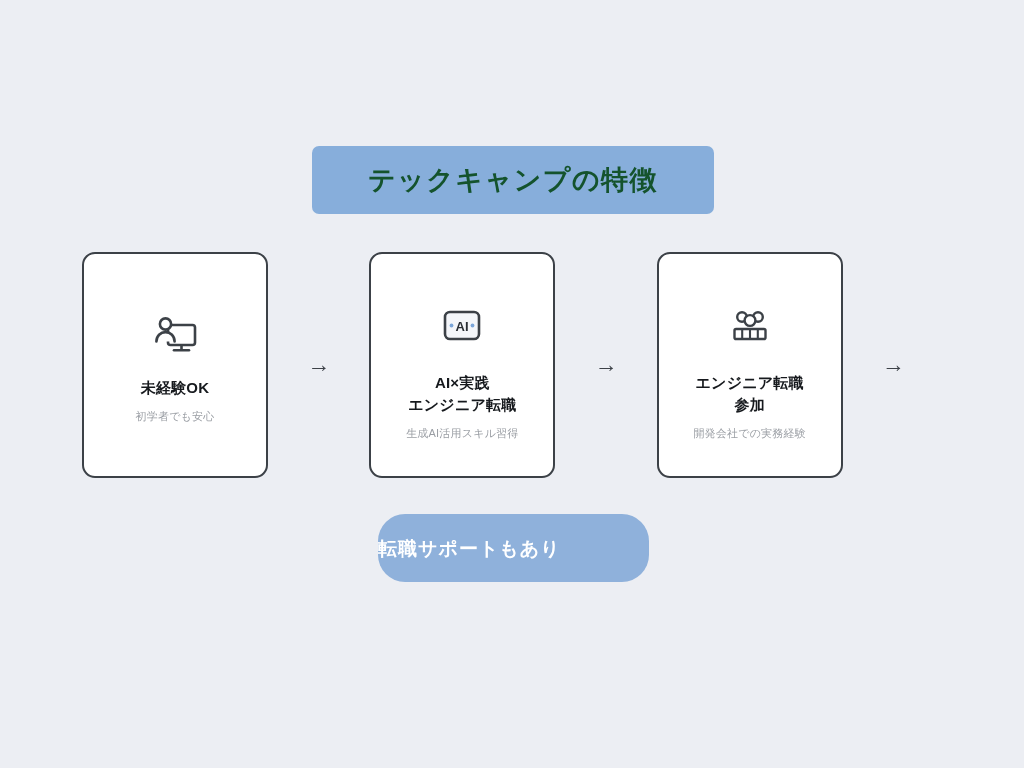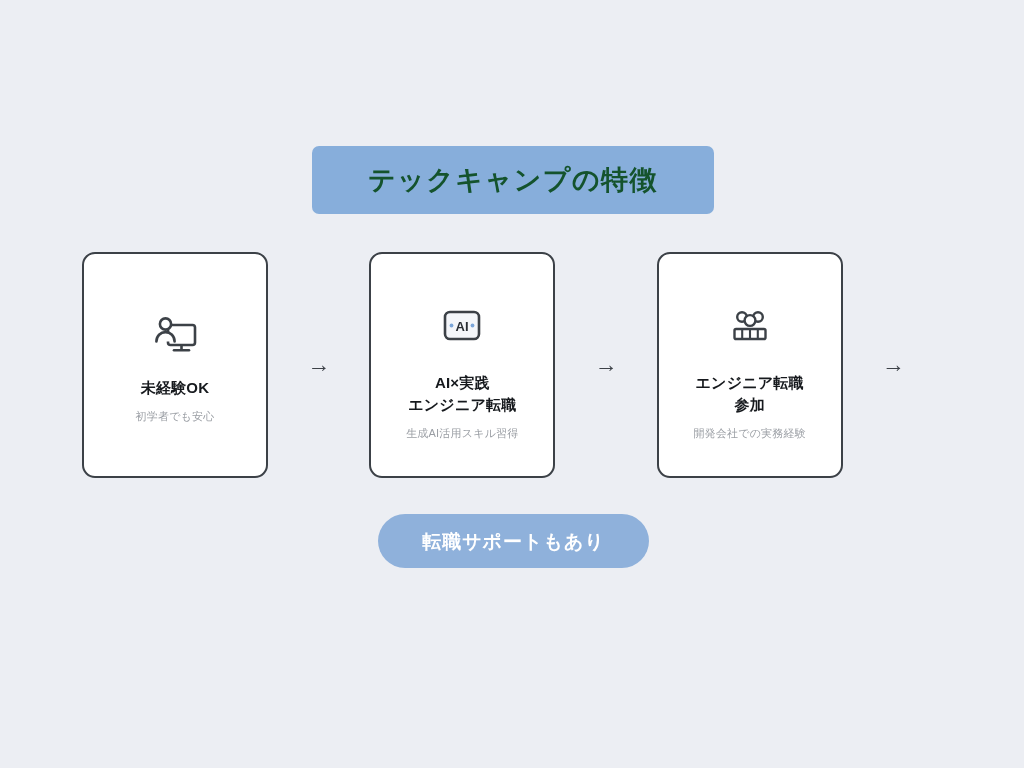--- a/index.html
+++ b/index.html
@@ -117,26 +117,26 @@
     line-height: 1;
     padding-bottom: 2px;
   }
 
   
   .bottom-pill {
     position: absolute;
     left: 378px;
     top: 514px;
     width: 271px;
-    height: 54px;
+    height: 68px;
     background: #8fb1db;
     border-radius: 27px;
     display: flex;
     align-items: center;
-    justify-content: center;
+    justify-content: flex-start;
   }
   .bottom-pill-text {
     color: #ffffff;
     font-size: 19px;
     font-weight: bold;
     letter-spacing: 1px;
     line-height: 1;
     white-space: nowrap;
   }
 </style>

